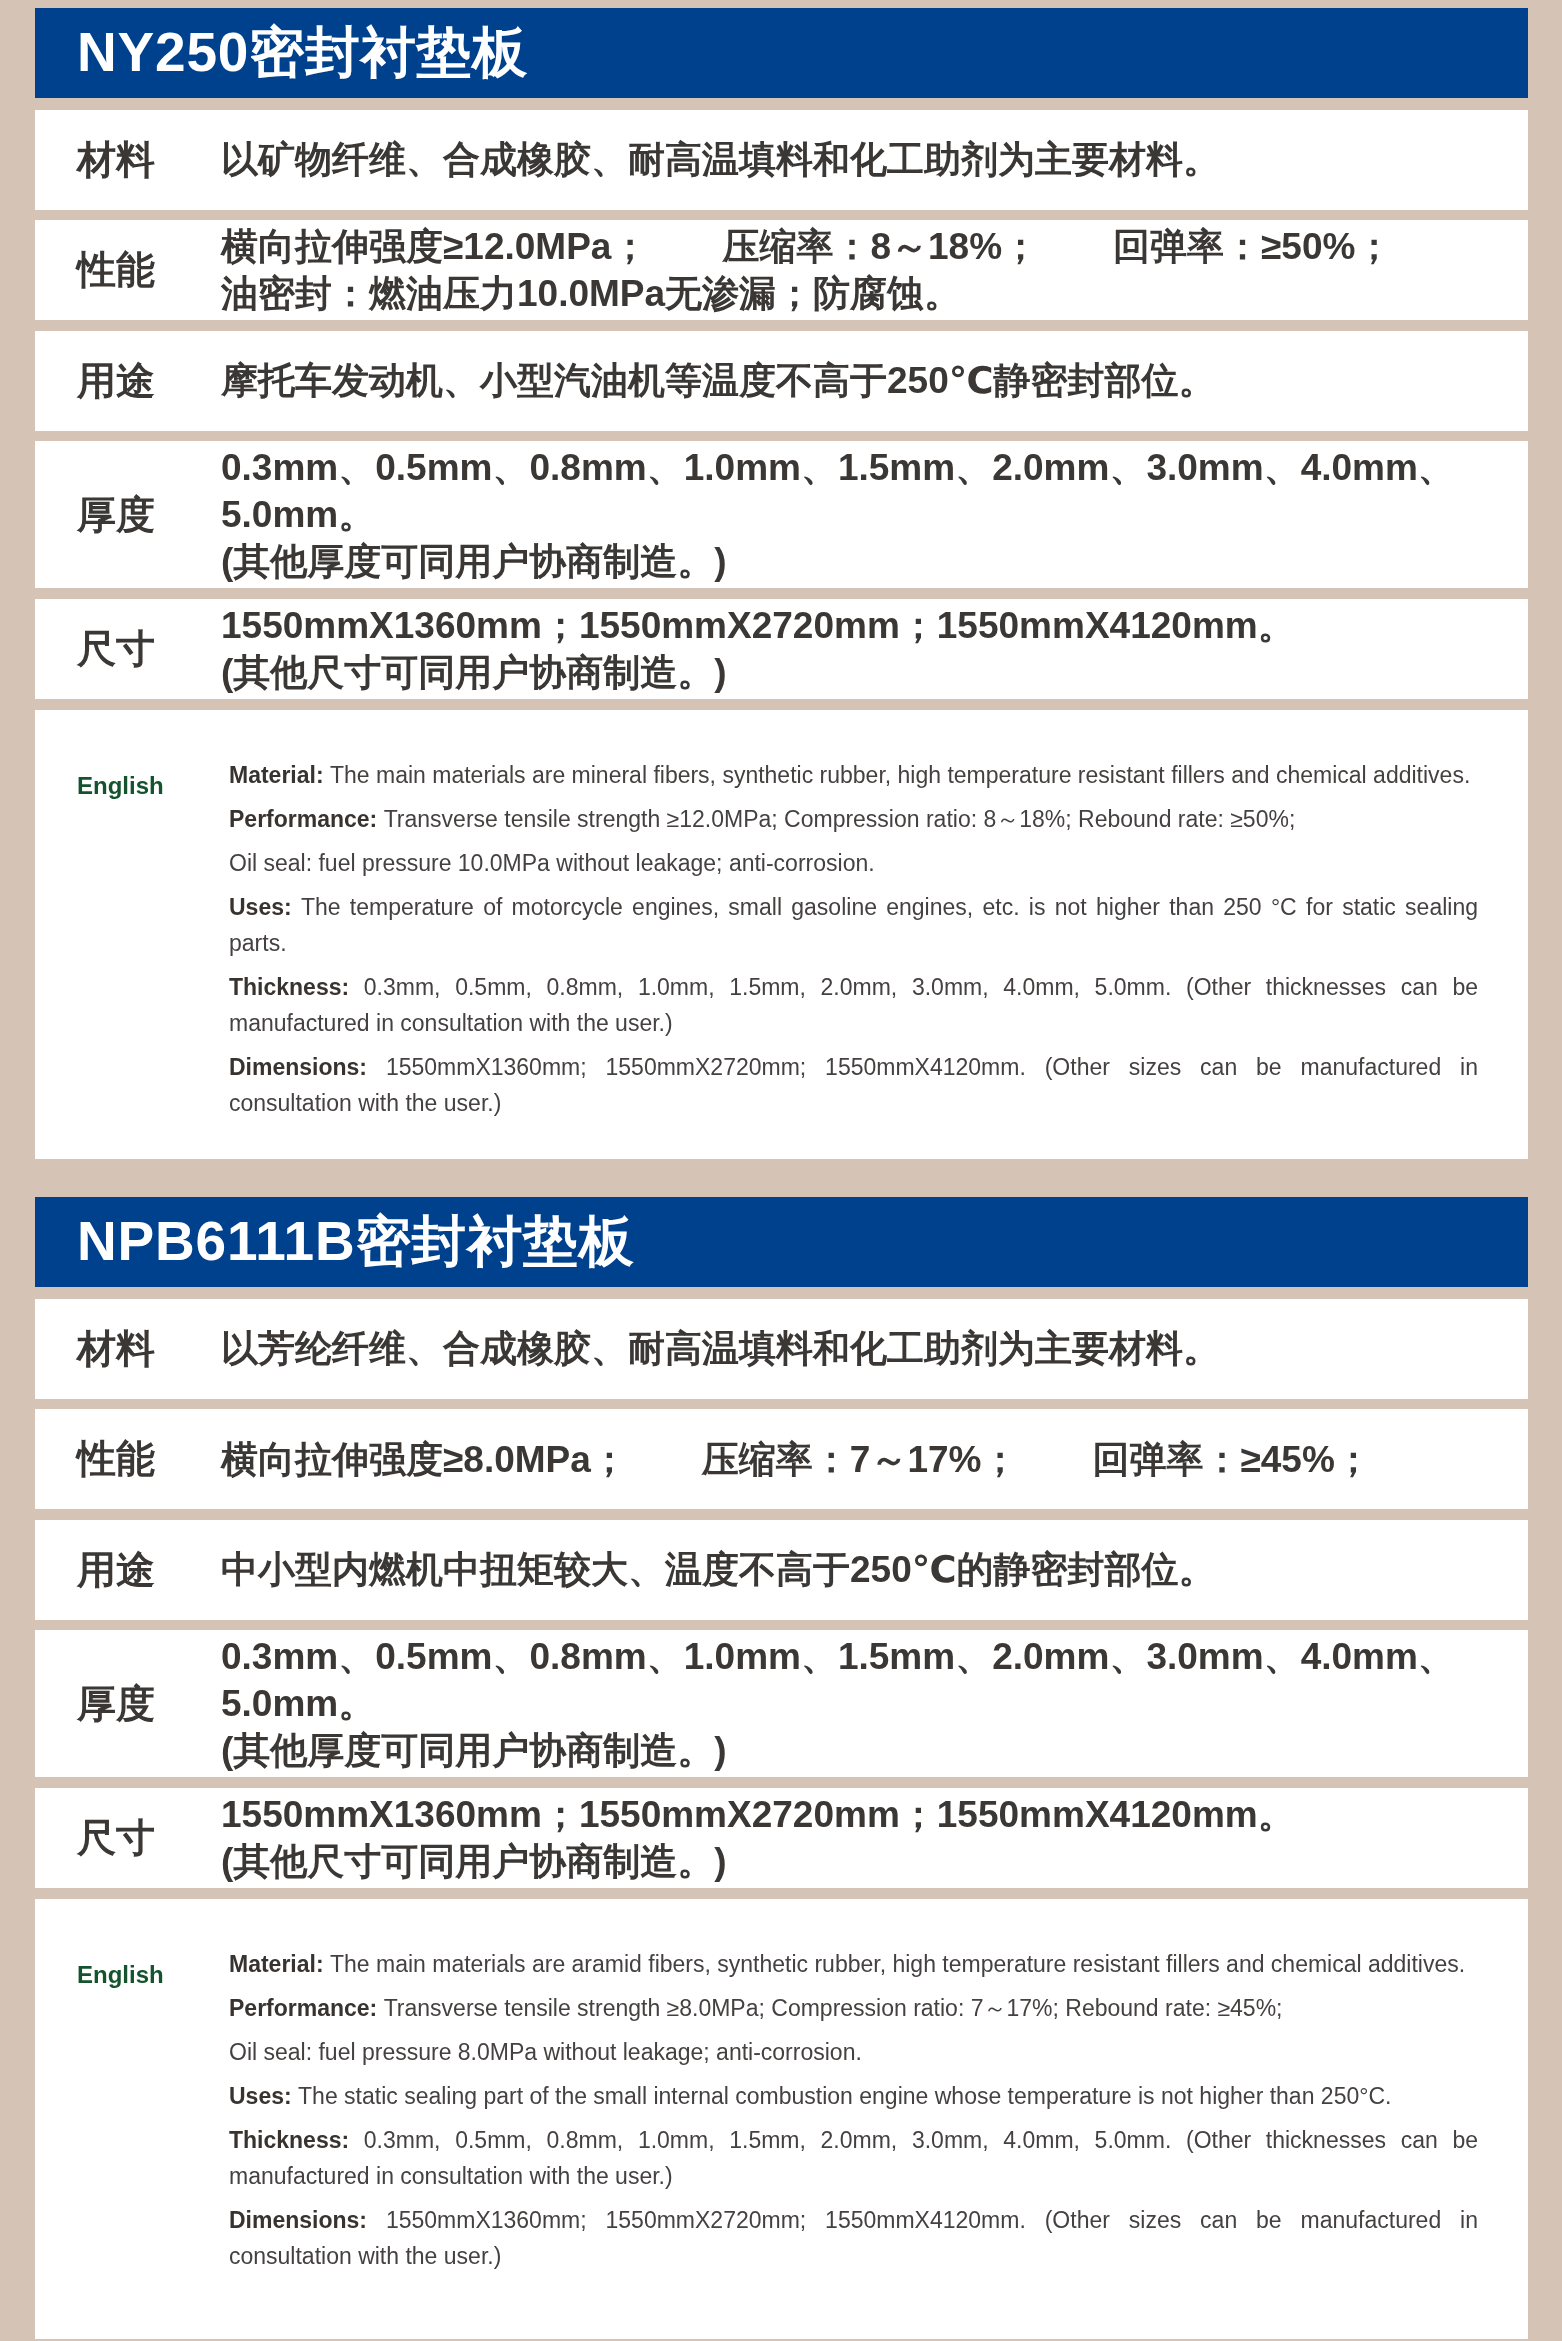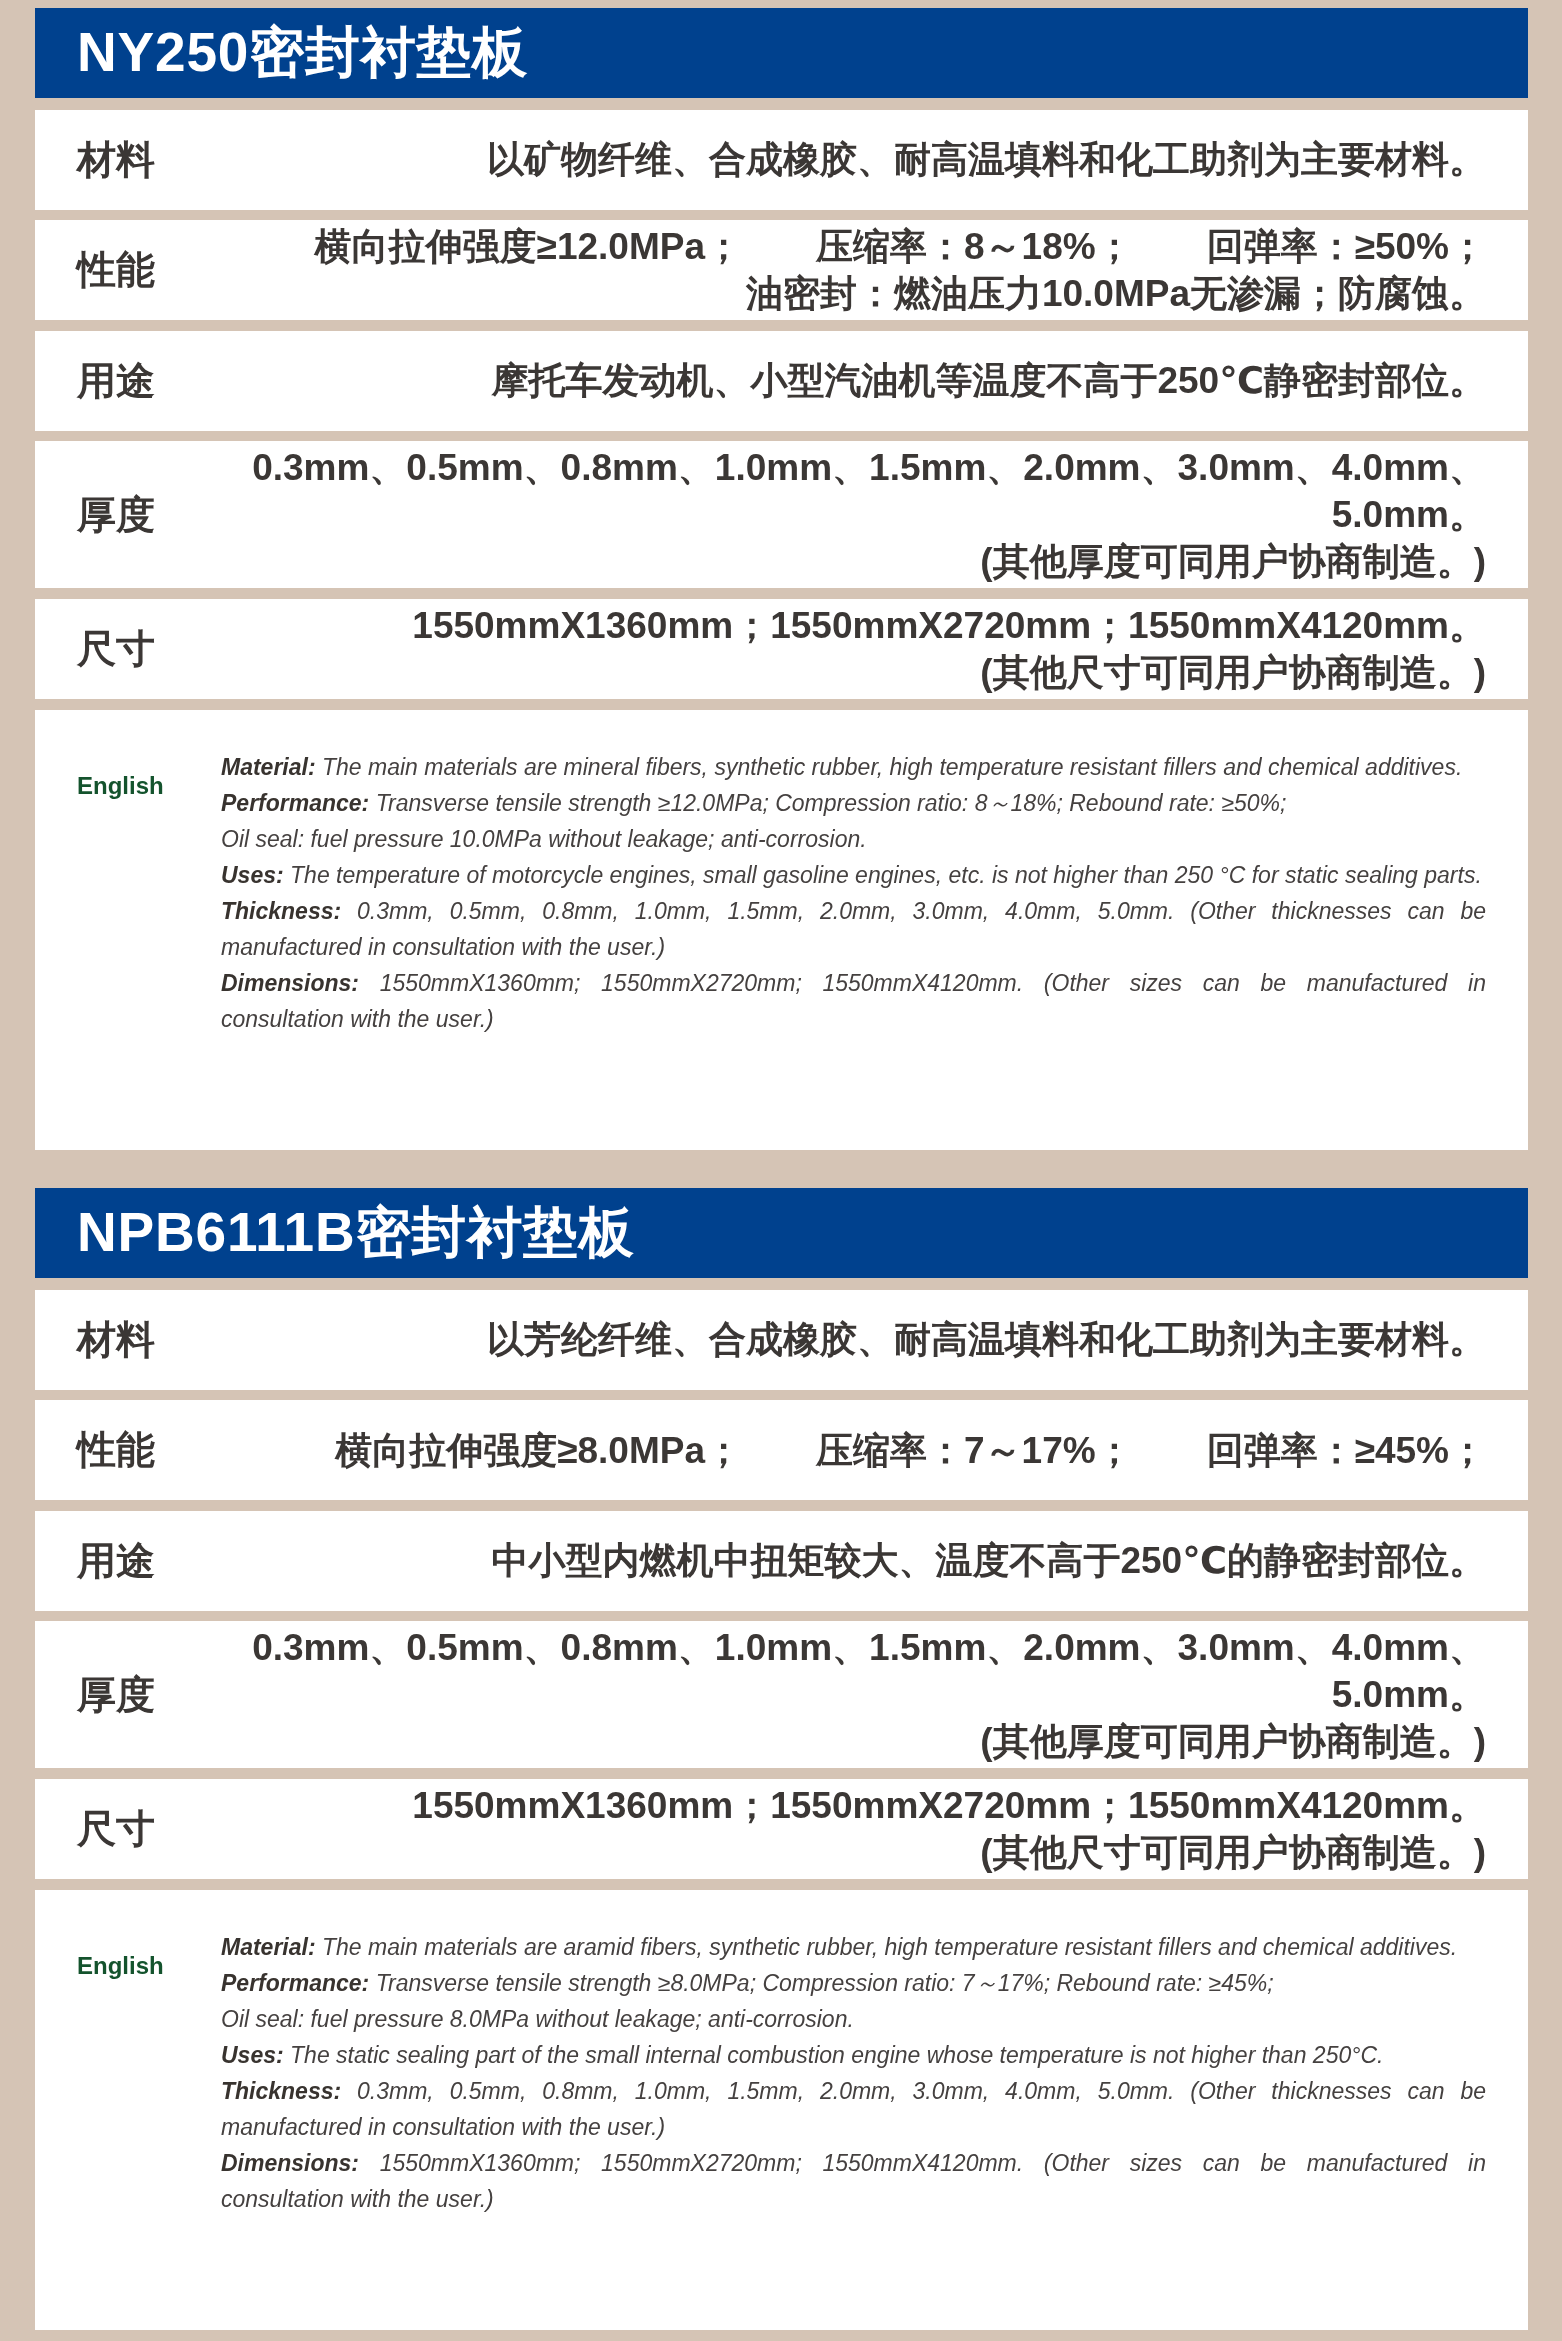--- a/index.html
+++ b/index.html
@@ -10,26 +10,26 @@
   .section + .section{margin-top:38px;}
   .section-header{background:#00418e;height:90px;display:flex;align-items:center;
                   padding-left:42px;margin-bottom:12px;}
   .section-title{color:#ffffff;font-size:55px;font-weight:700;letter-spacing:0.8px;
                  font-family:"Liberation Sans","DejaVu Sans",sans-serif;}
   .row{background:#ffffff;display:flex;align-items:center;min-height:100px;margin-bottom:10.6px;}
   .row-label{flex:0 0 186px;width:186px;box-sizing:border-box;padding-left:42px;
              font-size:39px;font-weight:700;color:#3b3735;}
   .row-content{flex:1;padding:3px 42px 3px 0;color:#3b3735;font-size:37px;
                font-weight:600;line-height:47px;}
-  .cn-line{white-space:normal;text-align:right;}
+  .cn-line{white-space:normal;}
   .row-english{min-height:440px;align-items:flex-start;}
   .row-label.english-label{font-size:24px;color:#14532d;font-weight:700;padding-top:62px;}
   .en-content{flex:1;box-sizing:border-box;padding:39px 42px 30px 0;
               font-size:23px;line-height:36px;color:#454140;font-weight:400;}
-  .en-content p{margin:0;text-align:justify;font-style:italic;}
+  .en-content p{margin:8px;text-align:justify;}
   .en-lead{font-weight:700;color:#38332f;}
 </style>
 </head>
 <body>
 
 <div class="page">
 
   <div class="section">
     <div class="section-header">
       <span class="section-title">NY250密封衬垫板</span>

